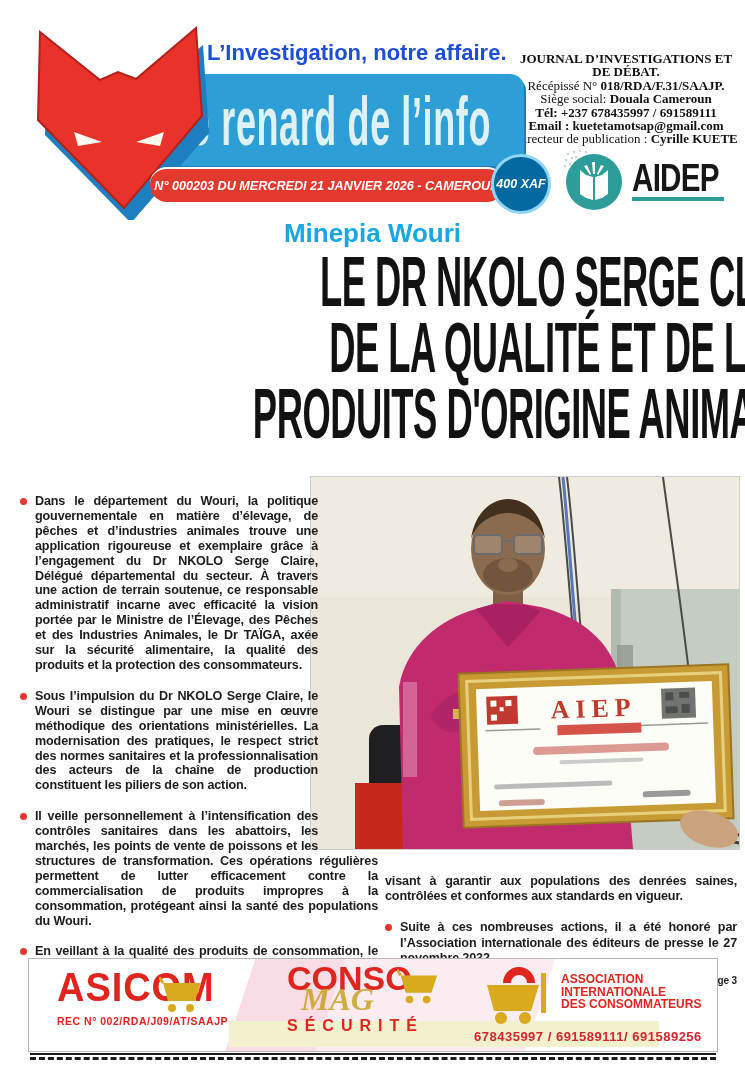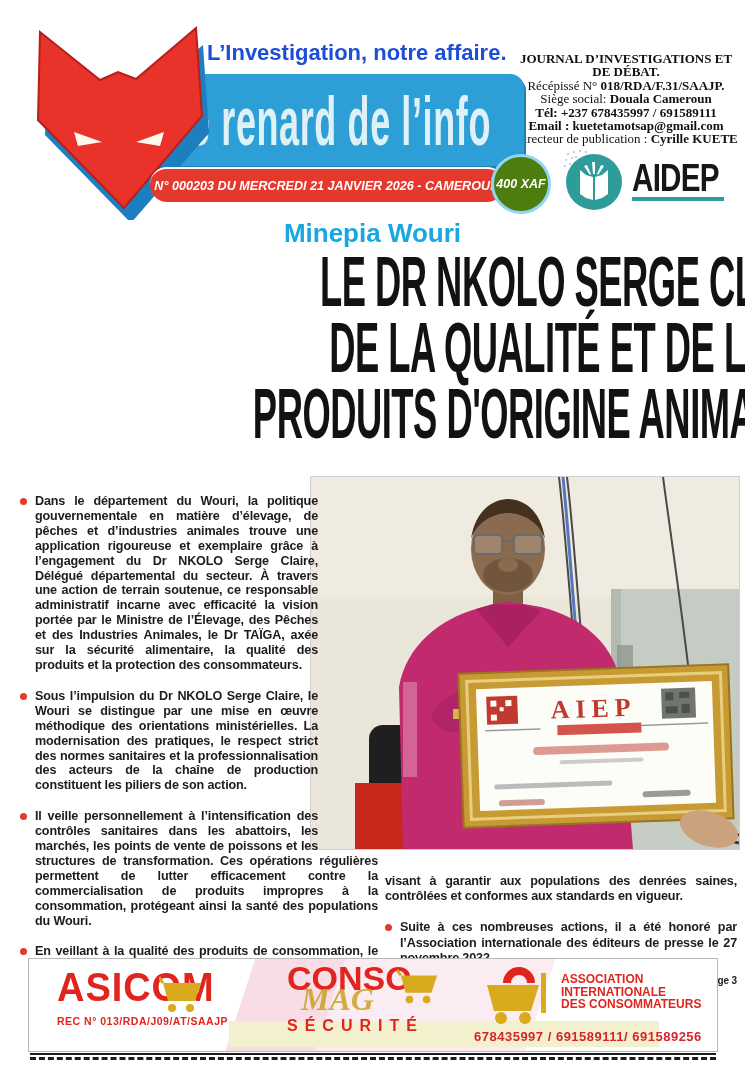--- a/index.html
+++ b/index.html
@@ -14,21 +14,21 @@
                 background:#2d9fd6;border-radius:14px;z-index:1;display:flex;
                 align-items:center;justify-content:center;box-shadow:2px 3px 0 #1d7fb4;}
   .title-banner .t{font-size:58px;font-weight:700;color:#ddf1f7;white-space:nowrap;
                    transform:scale(0.62,1.18);letter-spacing:1px;}
   .issue-pill{position:absolute;left:150px;top:167px;width:354px;height:33px;
               background:#e6392e;border-radius:17px;z-index:4;display:flex;
               align-items:center;justify-content:center;border-top:2px solid #ffffff;}
   .issue-pill .t{color:#fff;font-size:13px;font-weight:800;font-style:italic;
                  white-space:nowrap;transform:scaleX(.97);}
   .price-circle{position:absolute;left:491px;top:154px;width:54px;height:54px;
-                border-radius:50%;background:#4d7c0f;border:3px solid #90d6f3;z-index:5;
+                border-radius:50%;background:#0369a1;border:3px solid #90d6f3;z-index:5;
                 display:flex;align-items:center;justify-content:center;}
   .price-circle .t{color:#fff;font-size:12.5px;font-weight:800;font-style:italic;white-space:nowrap;}
   .pub-info{position:absolute;left:512px;top:52px;width:228px;text-align:center;
             font-family:"Liberation Serif",serif;font-size:13px;line-height:13.4px;color:#101010;}
   .pub-info b{font-weight:700;}
   .aidep{position:absolute;left:560px;top:138px;width:180px;height:84px;display:flex;
          align-items:center;gap:8px;}
   .aidep .badge{width:64px;height:64px;flex:0 0 auto;}
   .aidep .word{font-size:38px;font-weight:900;color:#171717;letter-spacing:-1px;
                transform:scaleX(.78);transform-origin:left center;line-height:36px;}
@@ -277,21 +277,21 @@
     <div class="pink2"></div>
     <div class="yellowband"></div>
 
     <div class="asicom">ASICOM</div>
     <svg class="asicom-cart" viewBox="0 0 46 42">
       <polygon points="4,8 42,8 36,26 9,26" fill="#d9a91e"></polygon>
       <line x1="4" y1="8" x2="0" y2="2" stroke="#d9a91e" stroke-width="3"></line>
       <circle cx="13" cy="33" r="4" fill="#d9a91e"></circle>
       <circle cx="31" cy="33" r="4" fill="#d9a91e"></circle>
     </svg>
-    <div class="rec">REC N° 013/RDA/J09/AT/SAAJP</div>
+    <div class="rec">REC N° 002/RDA/J09/AT/SAAJP</div>
 
     <div class="conso">CONSO</div>
     <div class="mag">MAG</div>
     <div class="bientot">SÉCURITÉ</div>
     <svg class="conso-cart" viewBox="0 0 46 42">
       <polygon points="4,8 42,8 36,26 9,26" fill="#d9a91e"></polygon>
       <line x1="4" y1="8" x2="0" y2="2" stroke="#d9a91e" stroke-width="3"></line>
       <circle cx="13" cy="33" r="4" fill="#d9a91e"></circle>
       <circle cx="31" cy="33" r="4" fill="#d9a91e"></circle>
     </svg>

